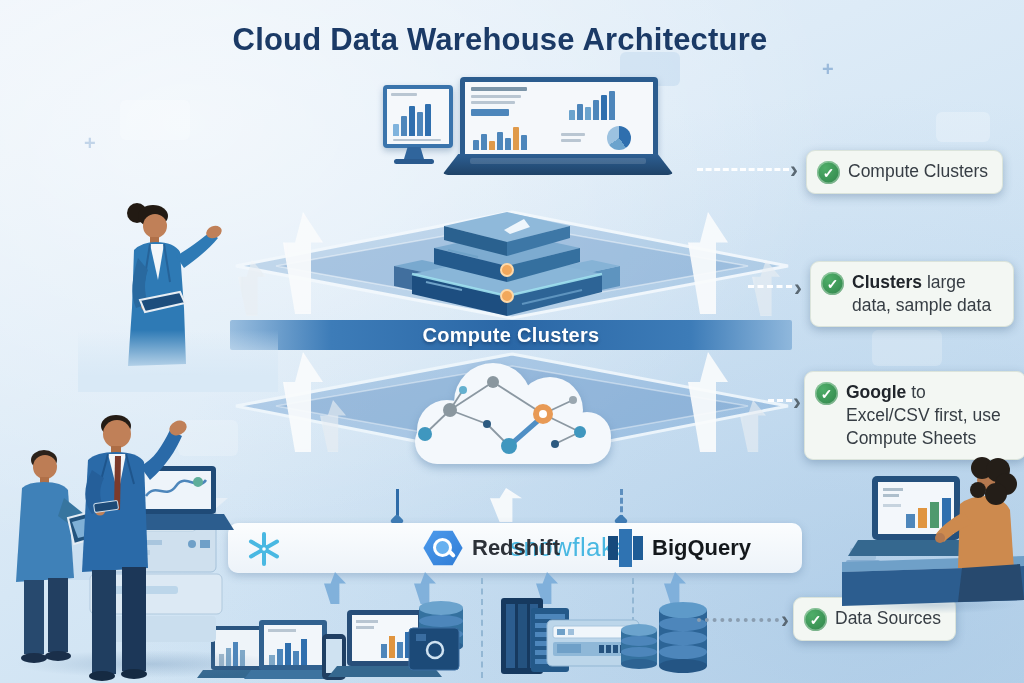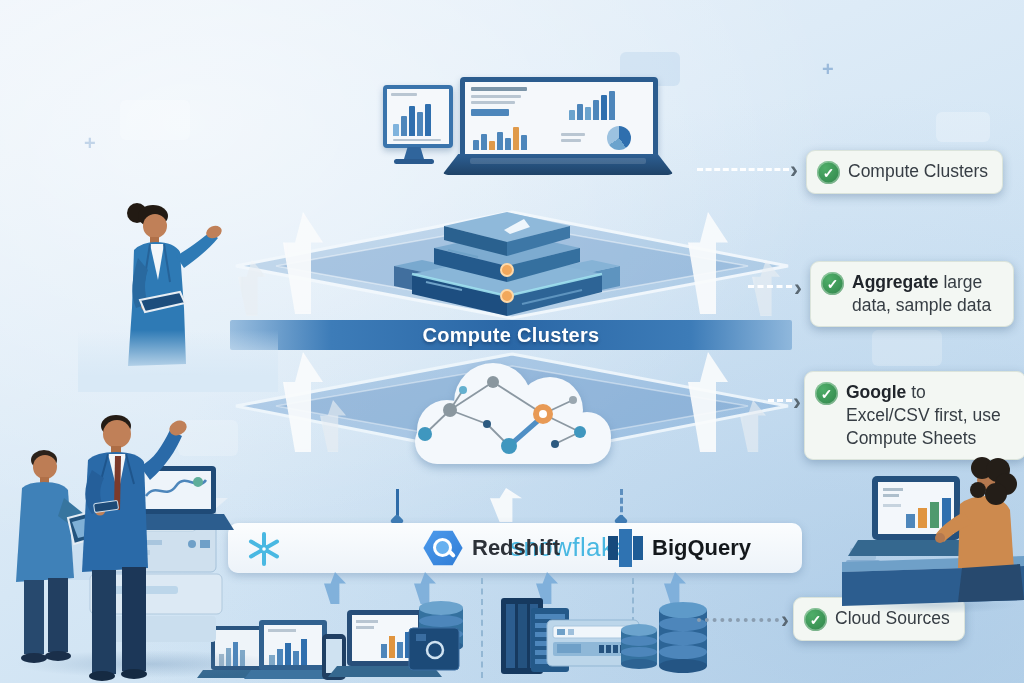--- a/index.html
+++ b/index.html
@@ -98,20 +98,21 @@
 
   <div class="deco" style="left:120px;top:100px;width:70px;height:40px;background:rgba(255,255,255,.25);"></div>
   <div class="deco" style="left:620px;top:52px;width:60px;height:34px;background:rgba(160,195,228,.25);"></div>
   <div class="deco" style="left:178px;top:420px;width:60px;height:36px;background:rgba(255,255,255,.2);"></div>
   <div class="deco" style="left:872px;top:330px;width:70px;height:36px;background:rgba(255,255,255,.22);"></div>
   <div class="deco" style="left:58px;top:540px;width:80px;height:40px;background:rgba(160,195,228,.22);"></div>
   <div class="deco" style="left:936px;top:112px;width:54px;height:30px;background:rgba(255,255,255,.25);"></div>
   <div class="plus" style="left:822px;top:58px;">+</div>
   <div class="plus" style="left:84px;top:132px;opacity:.6;">+</div>
 
+  <div class="title">Cloud Data Warehouse Architecture</div>
 
   <div>
 
     <div class="screen" style="left:383px;top:85px;width:62px;height:55px;">
       <div class="gline" style="left:4px;top:4px;width:26px;height:3px;"></div>
       <div class="bars" style="left:6px;bottom:8px;height:34px;">
         <div class="bar" style="height:12px;background:#7fb3dd;"></div>
         <div class="bar" style="height:20px;background:#4d86bb;"></div>
         <div class="bar" style="height:30px;background:#2f6fae;"></div>
         <div class="bar" style="height:24px;background:#4d86bb;"></div>
@@ -386,34 +387,34 @@
   <div class="chev" style="left:790px;top:158px;">›</div>
   <div class="callout" style="left:806px;top:150px;">
     <span class="check">✓</span>
     <span class="txt"><b class="lead"></b><span>Compute Clusters</span></span>
   </div>
 
   <div class="dash" style="left:748px;top:285px;width:44px;"></div>
   <div class="chev" style="left:794px;top:276px;">›</div>
   <div class="callout" style="left:810px;top:261px;width:178px;">
     <span class="check">✓</span>
-    <span class="txt"><b class="lead">Aggregate</b><span> large data, sample data</span></span>
+    <span class="txt"><b class="lead">Clusters</b><span> large data, sample data</span></span>
   </div>
 
   <div class="dash" style="left:768px;top:399px;width:24px;"></div>
   <div class="chev" style="left:793px;top:390px;">›</div>
   <div class="callout" style="left:804px;top:371px;width:196px;">
     <span class="check">✓</span>
     <span class="txt"><b class="lead">Google</b><span> to Excel/CSV first, use Compute Sheets</span></span>
   </div>
 
   <div class="chev" style="left:781px;top:608px;">›</div>
   <div class="callout" style="left:793px;top:597px;">
     <span class="check">✓</span>
-    <span class="txt"><b class="lead"></b><span>Cloud Sources</span></span>
+    <span class="txt"><b class="lead"></b><span>Data Sources</span></span>
   </div>
 
   <div class="shadow-ell" style="left:95px;top:372px;width:150px;height:18px;"></div>
   <svg class="abs" style="left:90px;top:196px;" width="150" height="196" viewBox="0 0 150 196">
     <circle cx="47" cy="17" r="10" fill="#221a13"></circle>
     <ellipse cx="63" cy="20" rx="15" ry="11" fill="#221a13"></ellipse>
     <circle cx="65" cy="30" r="12" fill="#c08058"></circle>
     <rect x="60" y="41" width="9" height="8" fill="#b07048"></rect>
     <path d="M44,54 Q52,46 66,46 Q84,46 90,56 L94,112 L96,168 L38,170 L42,112 Z" fill="#2e7ab5"></path>
     <polygon points="60,48 74,48 68,84" fill="#f3f7fa"></polygon>

